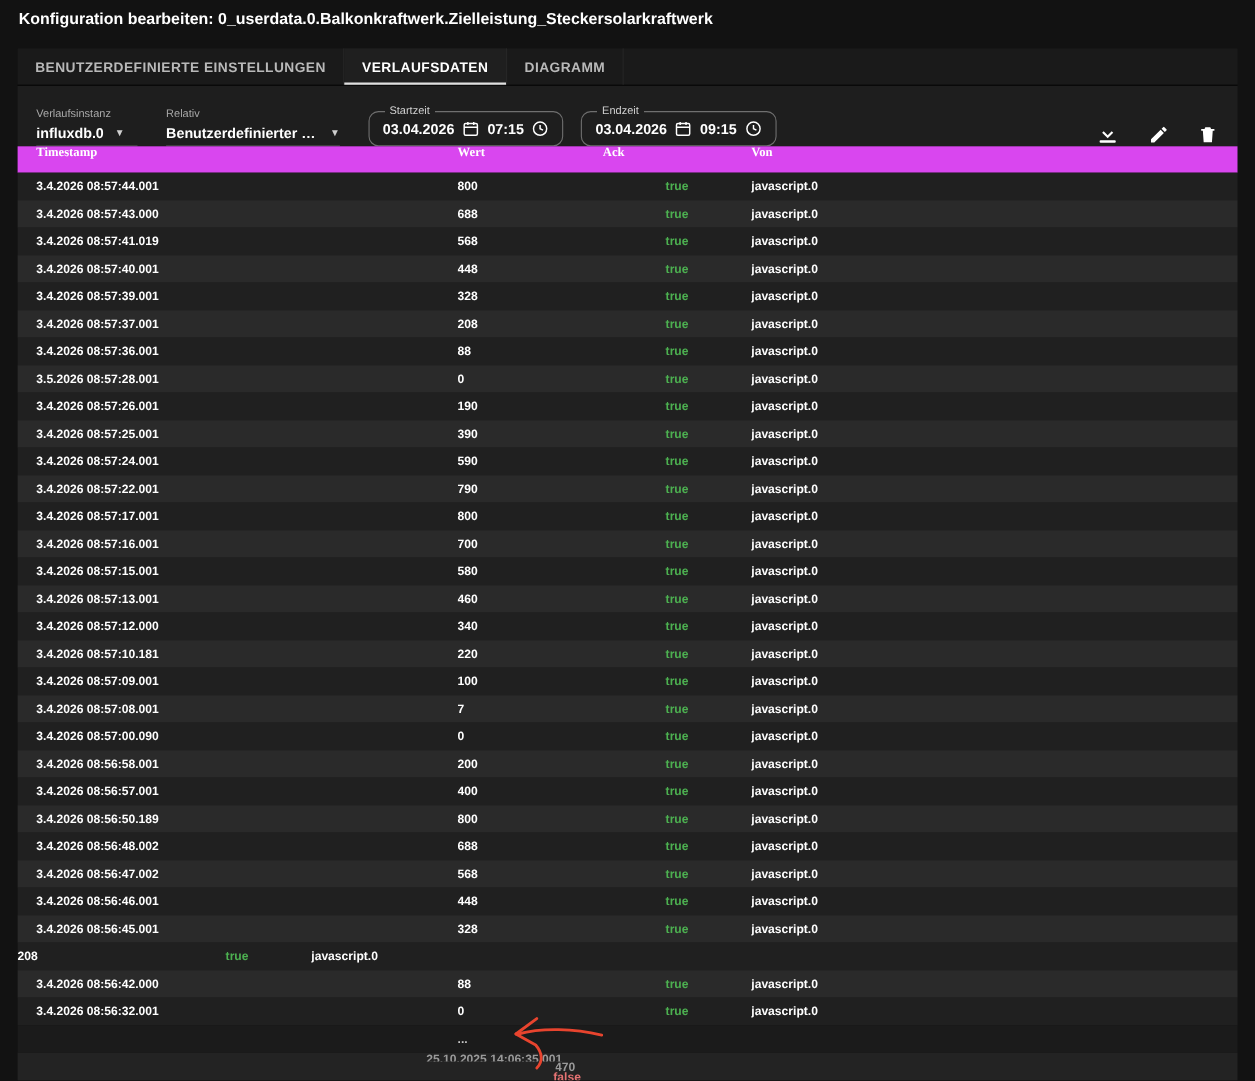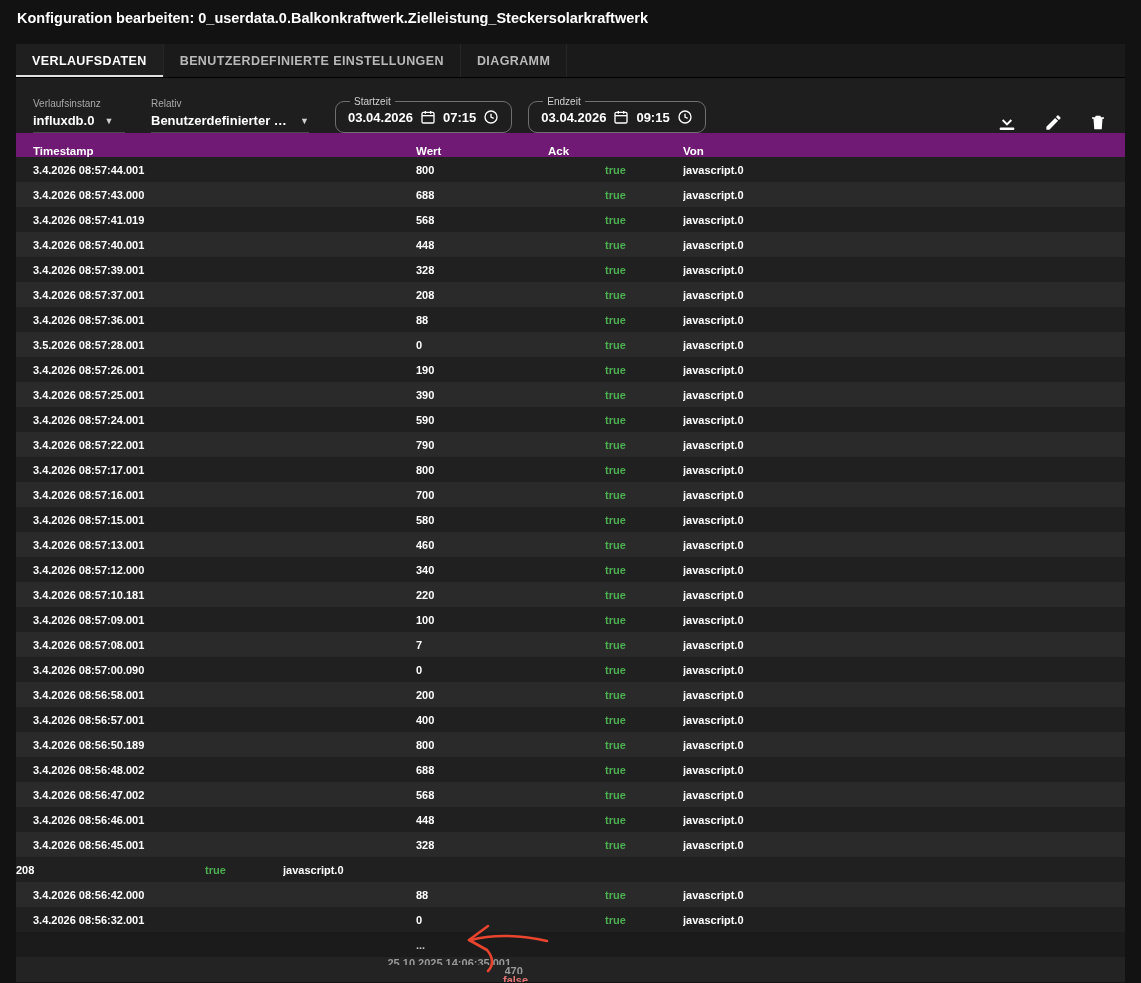--- a/index.html
+++ b/index.html
@@ -65,24 +65,25 @@
     min-width:168px; background:transparent;
   }
   fieldset.dtfield legend { font-size:10px; color:#d0d0d0; padding:0 4px; margin-left:2px; }
   .dt-inner { display:flex; align-items:center; gap:7px; font-size:13px; font-weight:600; color:#fff; }
   .dt-inner .icn { display:flex; align-items:center; cursor:pointer; }
   .icon-btns { margin-left:auto; display:flex; align-items:center; gap:26px; }
   .icon-btn { cursor:pointer; display:flex; align-items:center; }
   svg { display:block; }
   
   .thead {
-    height:24px; background:#701a75;
-    display:flex; align-items:flex-end;
+    height:24px; background:#d946ef;
+    display:flex; align-items:flex-start;
     font-size:11.5px; font-weight:bold; color:#fff;
     flex:0 0 auto;
+    font-family:Liberation Serif, serif;
   }
   .table-body { flex:1 1 auto; display:flex; flex-direction:column; }
   .row {
     height:25px; display:flex; align-items:center;
     font-size:11px; font-weight:600;
     flex:0 0 auto;
   }
   .row:nth-child(odd)  { background:#202020; }
   .row:nth-child(even) { background:#2a2a2a; }
   .cell { overflow:hidden; white-space:nowrap; }
@@ -101,22 +102,22 @@
   }
 </style>
 </head>
 <body>
 
 <div class="page-title">Konfiguration bearbeiten: 0_userdata.0.Balkonkraftwerk.Zielleistung_Steckersolarkraftwerk</div>
 
 <div class="panel">
 
   <div class="tabbar">
+      <div class="tab">BENUTZERDEFINIERTE EINSTELLUNGEN</div>
       <div class="tab active">VERLAUFSDATEN</div>
-      <div class="tab">BENUTZERDEFINIERTE EINSTELLUNGEN</div>
       <div class="tab">DIAGRAMM</div>
     </div>
 
   <div class="toolbar">
 
     <div class="select-ctl instance">
       <div class="ctl-label">Verlaufsinstanz</div>
       <div class="ctl-value">
         <span class="ctl-text">influxdb.0</span>
         <span class="caret">▼</span>

